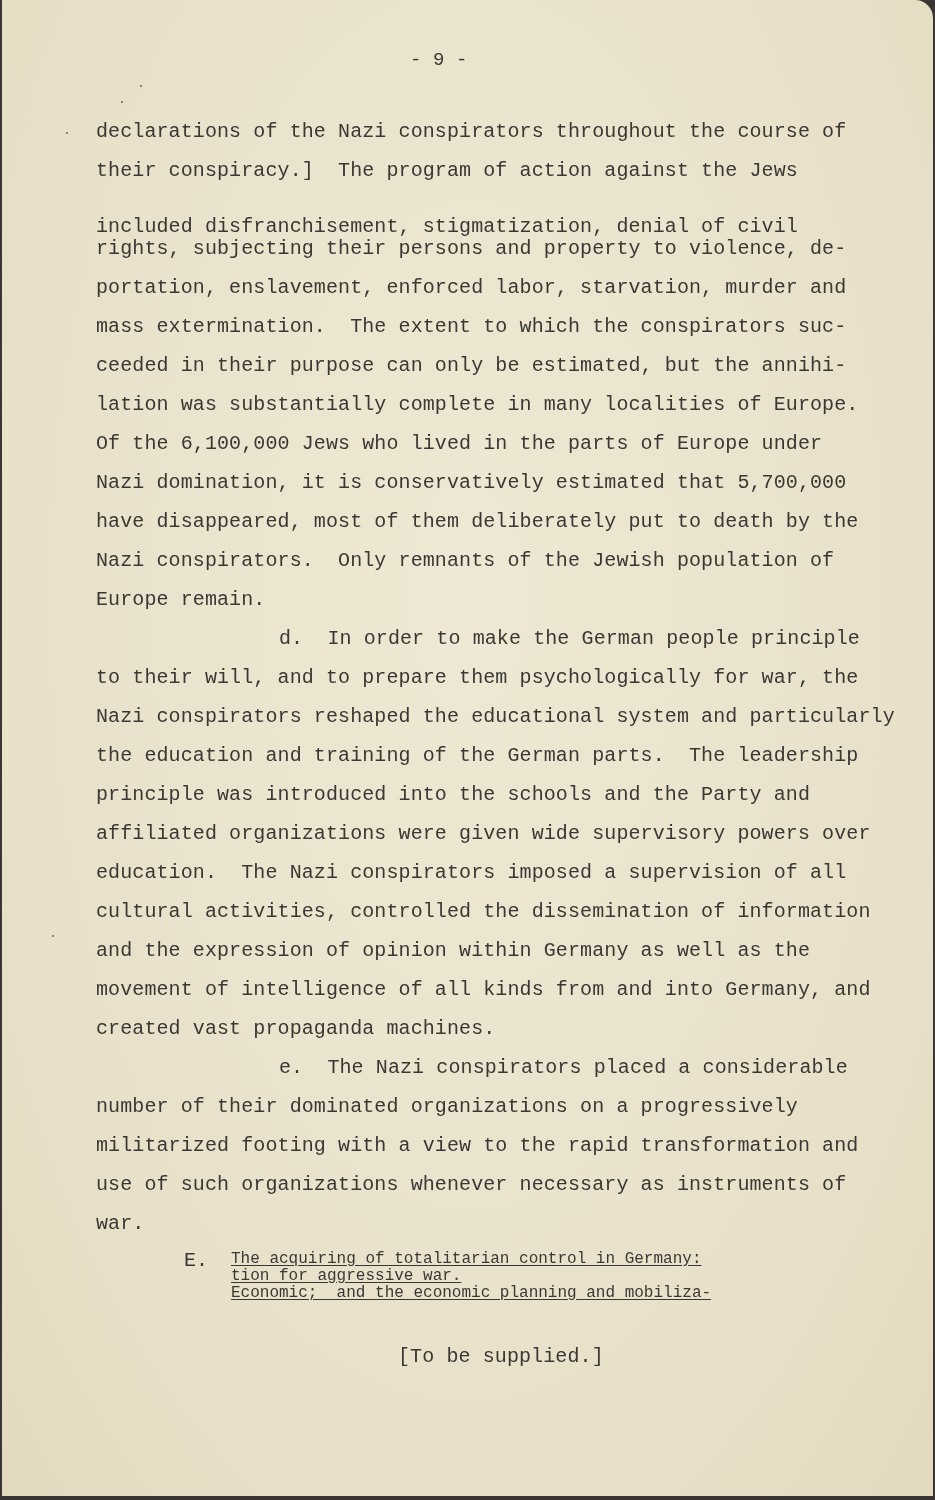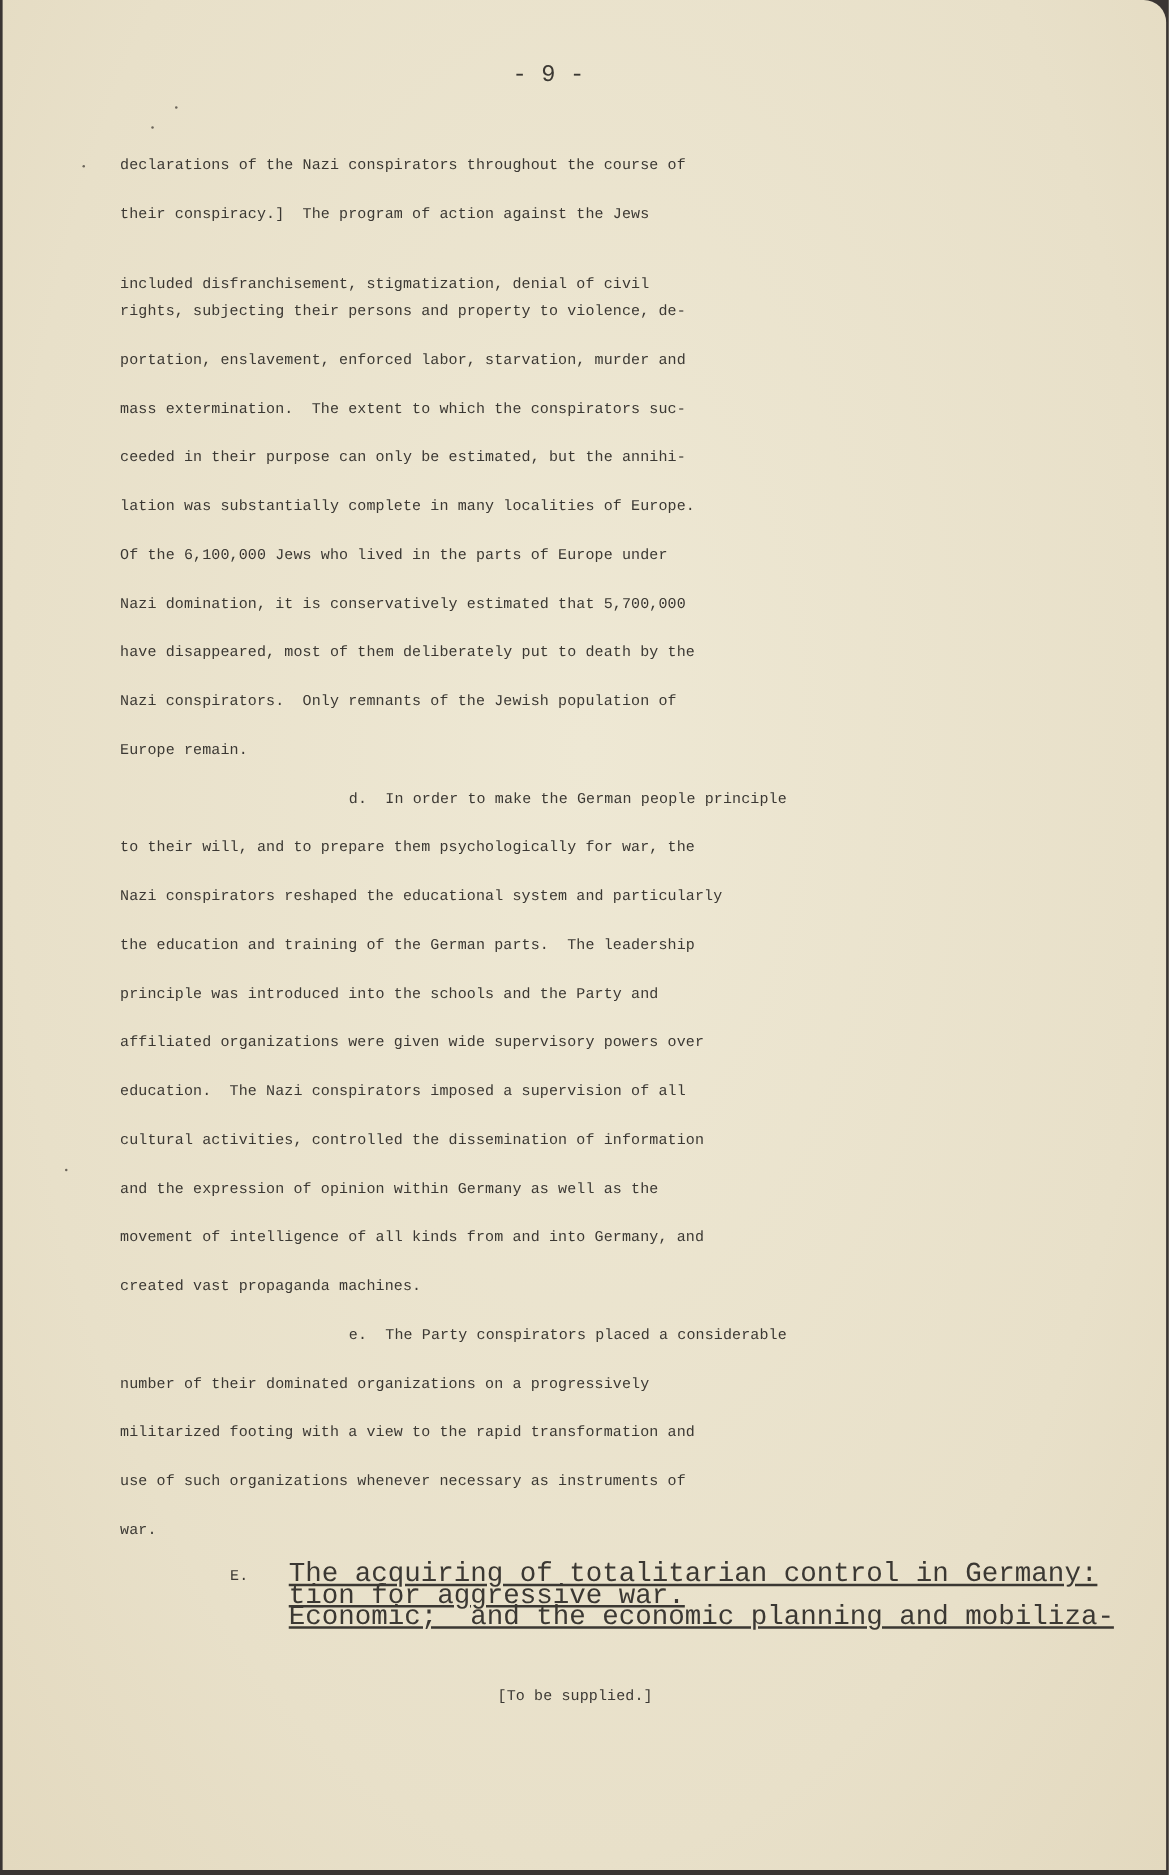--- a/index.html
+++ b/index.html
@@ -10,34 +10,34 @@
     }
     .page {
       position: absolute; left: 2px; top: 0; width: 931px; height: 1496px;
       background: #ebe4cf;
       background-image: radial-gradient(ellipse at 50% 40%, #eee8d4 0%, #e8e0c9 70%, #e3d9bf 100%);
       border-top-right-radius: 18px;
     }
     .tw {
       font-family: "Liberation Mono", "DejaVu Sans Mono", monospace;
       color: #3b3833;
-      font-size: 12px;
+      font-size: 20px;
       letter-spacing: 0.1px;
       white-space: pre;
       position: absolute;
       line-height: 20px;
     }
     .pagenum { left: 408px; top: 50px; font-size: 19px; }
     .line { left: 94px; }
     .indent { left: 277px; }
     .heading-letter { left: 182px; top: 1251px; }
     .heading {
       position: absolute; left: 229px; top: 1251px;
       font-family: "Liberation Mono", "DejaVu Sans Mono", monospace;
-      color: #3b3833; font-size: 22px; line-height: 17px;
+      color: #3b3833; font-size: 16px; line-height: 17px;
     }
     .heading span {
       display: block; white-space: pre;
       text-decoration: underline; text-underline-offset: 2px;
     }
     .supplied { left: 396px; top: 1347px; text-align: right; }
     .speck { position: absolute; width: 2px; height: 2px; background: #6b655b; border-radius: 50%; }
   </style>
 </head>
 <body>
@@ -69,21 +69,21 @@
     <div class="tw line" style="top:785px">principle was introduced into the schools and the Party and</div>
     <div class="tw line" style="top:824px">affiliated organizations were given wide supervisory powers over</div>
     <div class="tw line" style="top:863px">education.  The Nazi conspirators imposed a supervision of all</div>
     <div class="tw line" style="top:902px">cultural activities, controlled the dissemination of information</div>
     <div class="tw line" style="top:941px">and the expression of opinion within Germany as well as the</div>
     <div class="tw line" style="top:980px">movement of intelligence of all kinds from and into Germany, and</div>
     <div class="tw line" style="top:1019px">created vast propaganda machines.</div>
   </div>
 
   <div>
-    <div class="tw indent" style="top:1058px">e.  The Party conspirators placed a considerable</div>
+    <div class="tw indent" style="top:1058px">e.  The Nazi conspirators placed a considerable</div>
     <div class="tw line" style="top:1097px">number of their dominated organizations on a progressively</div>
     <div class="tw line" style="top:1136px">militarized footing with a view to the rapid transformation and</div>
     <div class="tw line" style="top:1175px">use of such organizations whenever necessary as instruments of</div>
     <div class="tw line" style="top:1214px">war.</div>
   </div>
 
   <div class="tw heading-letter">E.</div>
   <div class="heading">
     <span>The acquiring of totalitarian control in Germany:</span>
     <span>tion for aggressive war.</span>

